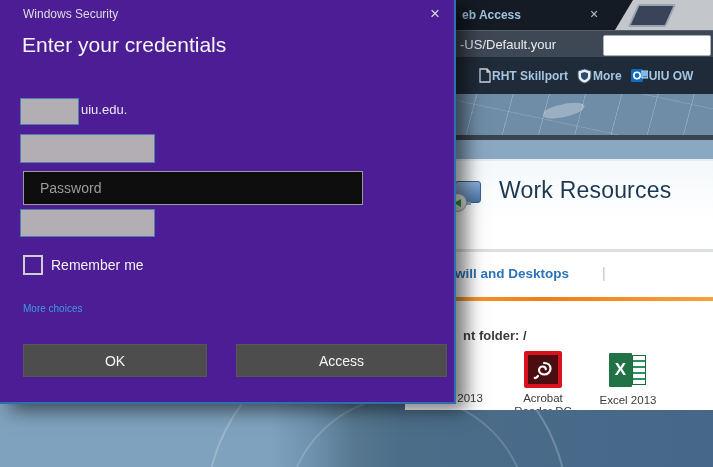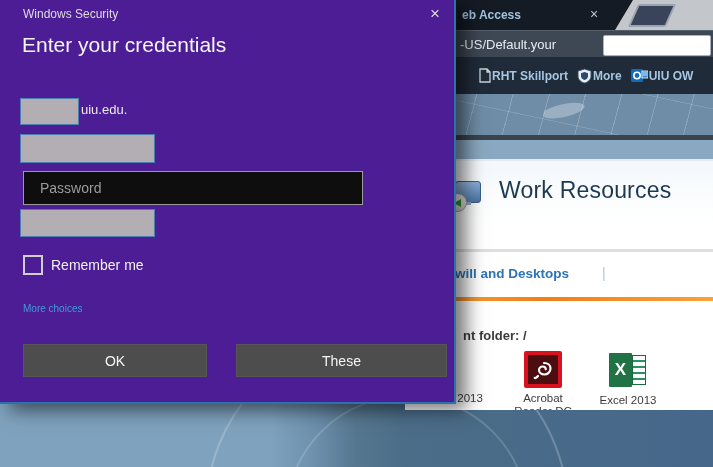--- a/index.html
+++ b/index.html
@@ -232,16 +232,16 @@
     <div class="dlg-heading">Enter your credentials</div>
     <div class="redact a"></div>
     <div class="dlg-msg2">uiu.edu.</div>
     <div class="redact b"></div>
     <input class="pwd" type="text" placeholder="Password" style="">
     <div class="redact c"></div>
     <div class="chk"></div>
     <div class="chk-label">Remember me</div>
     <div class="more-link">More choices</div>
     <div class="btn ok">OK</div>
-    <div class="btn cancel">These</div>
+    <div class="btn cancel">Access</div>
   </div>
 
 </div>
 
 </body></html>

